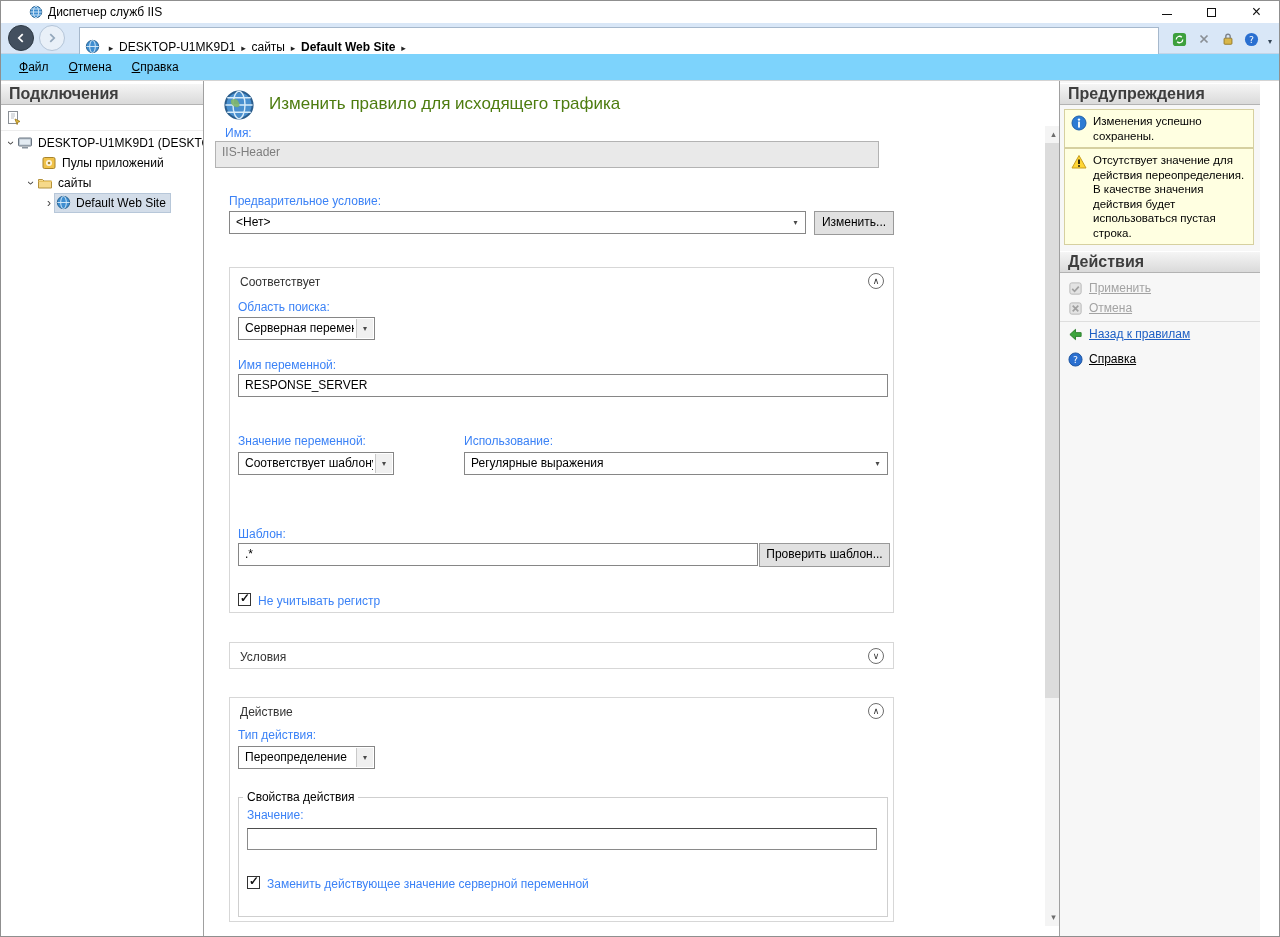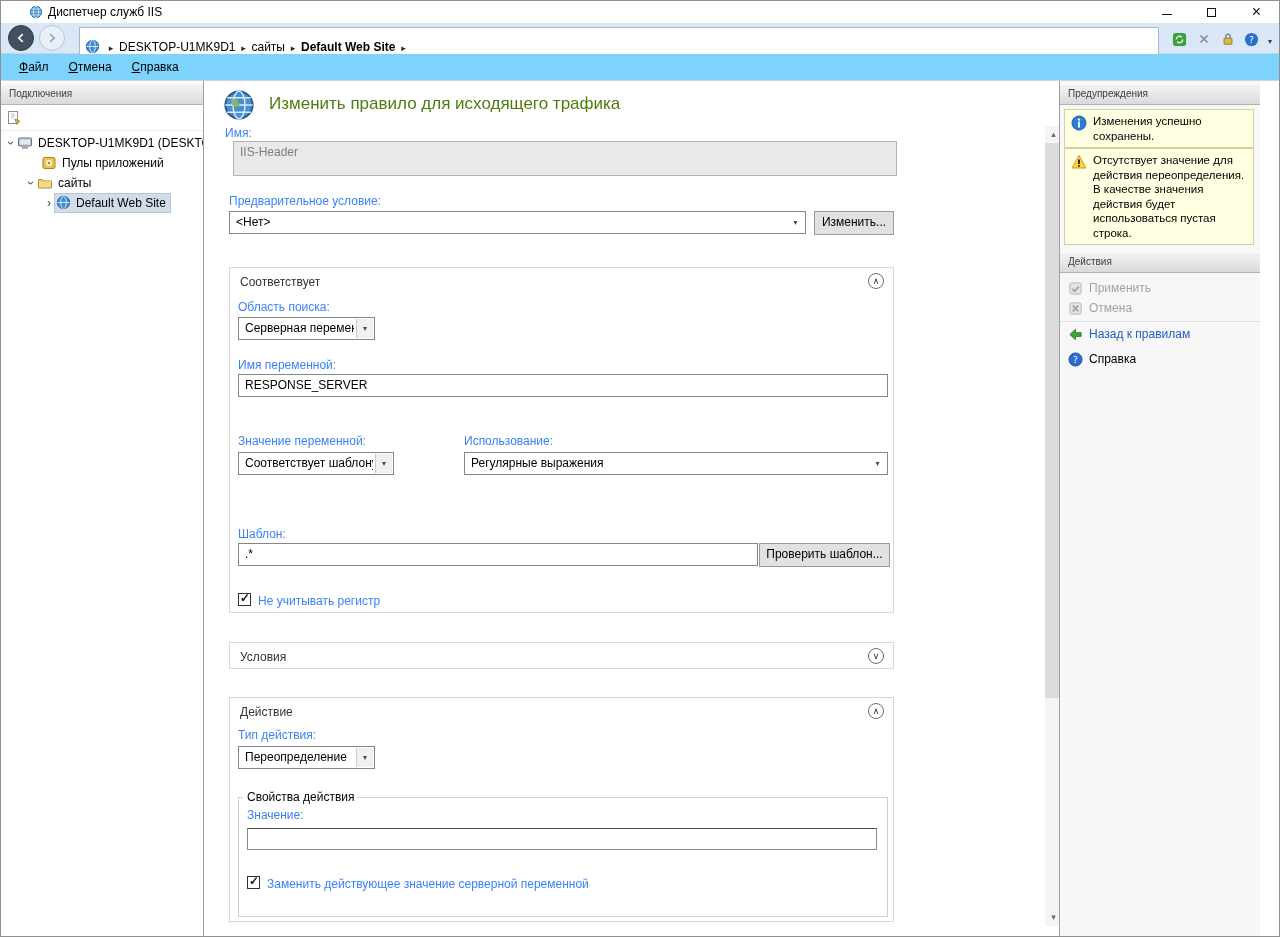--- a/index.html
+++ b/index.html
@@ -30,21 +30,21 @@
   .addr-icons { position:absolute; right:7px; top:7px; display:flex; gap:8px; align-items:center; }
   .ai { width:16px; height:16px; display:flex; align-items:center; justify-content:center; }
   .ai-chev::after { content:"\25BE"; font-size:8px; color:#345; }
 
   
   .menubar { position:absolute; top:53px; left:0; right:0; height:27px; background:#7dd3fc; border-bottom:1px solid #d4d4d4; display:flex; align-items:center; padding-left:8px; font-size:12px; }
   .menu-item { display:inline-block; padding:4px 10px; color:#000; }
   .menu-item::first-letter { text-decoration:underline; }
 
   
-  .panel-header { background:linear-gradient(#f5f5f5,#dadada); border-top:1px solid #fff; border-bottom:1px solid #b3b3b3; font-weight:normal; font-size:10px; color:#3e3e3e; line-height:20px; padding-left:8px; }
+  .panel-header { background:linear-gradient(#f5f5f5,#dadada); border-top:1px solid #fff; border-bottom:1px solid #b3b3b3; font-weight:bold; font-size:16px; color:#3e3e3e; line-height:20px; padding-left:8px; }
 
   
   .leftpanel { position:absolute; top:80px; left:0; width:203px; bottom:0; background:#fff; border-right:1px solid #a0a0a0; }
   .lp-header { position:absolute; top:2px; left:0; right:0; height:22px; }
   .lp-toolbar { position:absolute; top:25px; left:0; right:0; height:25px; display:flex; align-items:center; padding-left:5px; border-bottom:1px solid #ededed; }
   .tree { position:absolute; top:52px; left:0; right:0; font-size:12px; }
   .trow { height:20px; display:flex; align-items:center; white-space:nowrap; overflow:hidden; }
   .exp { width:12px; text-align:center; color:#444; font-size:12px; flex:none; }
   .exp.open::after { content:"\203A"; display:inline-block; transform:rotate(90deg); }
   .exp.closed::after { content:"\203A"; }
@@ -80,21 +80,21 @@
   .sb-arrow { position:absolute; left:0; width:17px; height:17px; text-align:center; color:#6d6d6d; }
   .sb-arrow.up { top:0; } .sb-arrow.up::after { content:"\25B4"; font-size:9px; line-height:17px; }
   .sb-arrow.down { bottom:0; } .sb-arrow.down::after { content:"\25BE"; font-size:9px; line-height:17px; }
   .sb-thumb { position:absolute; left:0; top:17px; width:17px; height:555px; background:#dcdcdc; }
 
   
   .rightpanel { position:absolute; top:80px; left:1058px; width:201px; bottom:0; background:#f7f7f7; border-left:1px solid #a0a0a0; font-size:12px; }
   .rp-header { position:absolute; left:0; right:0; height:22px; }
   .alert { position:absolute; left:4px; right:6px; background:#ffffe1; border:1px solid #d6d0a0; padding:4px 4px 4px 28px; font-size:11.5px; line-height:14.5px; color:#000; }
   .aicn { position:absolute; left:6px; top:5px; width:16px; height:16px; }
-  .act { position:absolute; left:8px; display:flex; align-items:center; gap:6px; font-size:12px; height:18px; color:#000; white-space:nowrap; }
+  .act { position:absolute; left:8px; display:flex; align-items:center; gap:6px; font-size:12px; height:18px; color:#000; white-space:nowrap;text-decoration:underline; }
   .act .aicon { width:15px; height:15px; display:flex; flex:none; }
   .act.disabled { color:#a3a3a3; }
   .act.link { color:#1e5fc4; }
   .rp-divider { position:absolute; left:0; right:0; border-top:1px solid #dedede; }
 </style>
 </head>
 <body>
 
 <div class="win">
 
@@ -245,21 +245,21 @@
       <svg width="32" height="32" viewBox="0 0 16 16">
           <circle cx="8" cy="8" r="6.8" fill="#4a90cf" stroke="#2a5d8c"></circle>
           <ellipse cx="8" cy="8" rx="3" ry="6.8" fill="none" stroke="#d8ecfa" stroke-width="0.7"></ellipse>
           <path d="M1.2 8h13.6M2.1 4.4h11.8M2.1 11.6h11.8" stroke="#d8ecfa" stroke-width="0.7" fill="none"></path>
           <path d="M4 5.5c1.5-1 3-0.5 3.5.5S9 8.5 7.5 9 4.5 8 4 7z" fill="#7fb66a" opacity="0.9"></path>
         </svg>
     </span>
     <div class="page-title">Изменить правило для исходящего трафика</div>
 
     <div class="lbl" style="left:20px; top:45px;">Имя:</div>
-    <div class="tinput disabled" style="left:28px; top:60px; width:664px; height:35px;">IIS-Header</div>
+    <div class="tinput disabled" style="left:10px; top:60px; width:664px; height:27px;">IIS-Header</div>
 
     <div class="lbl" style="left:24px; top:113px;">Предварительное условие:</div>
     <div class="combo" style="left:24px; top:130px; width:577px; height:23px;">
       <span class="cv">&lt;Нет&gt;</span>
       <span class="ca"></span>
     </div>
     <div class="btn" style="left:609px; top:130px; width:80px; height:24px;">Изменить...</div>
 
     <div class="section" style="top:186px; height:346px;">
       <div class="sec-h">Соответствует</div>

